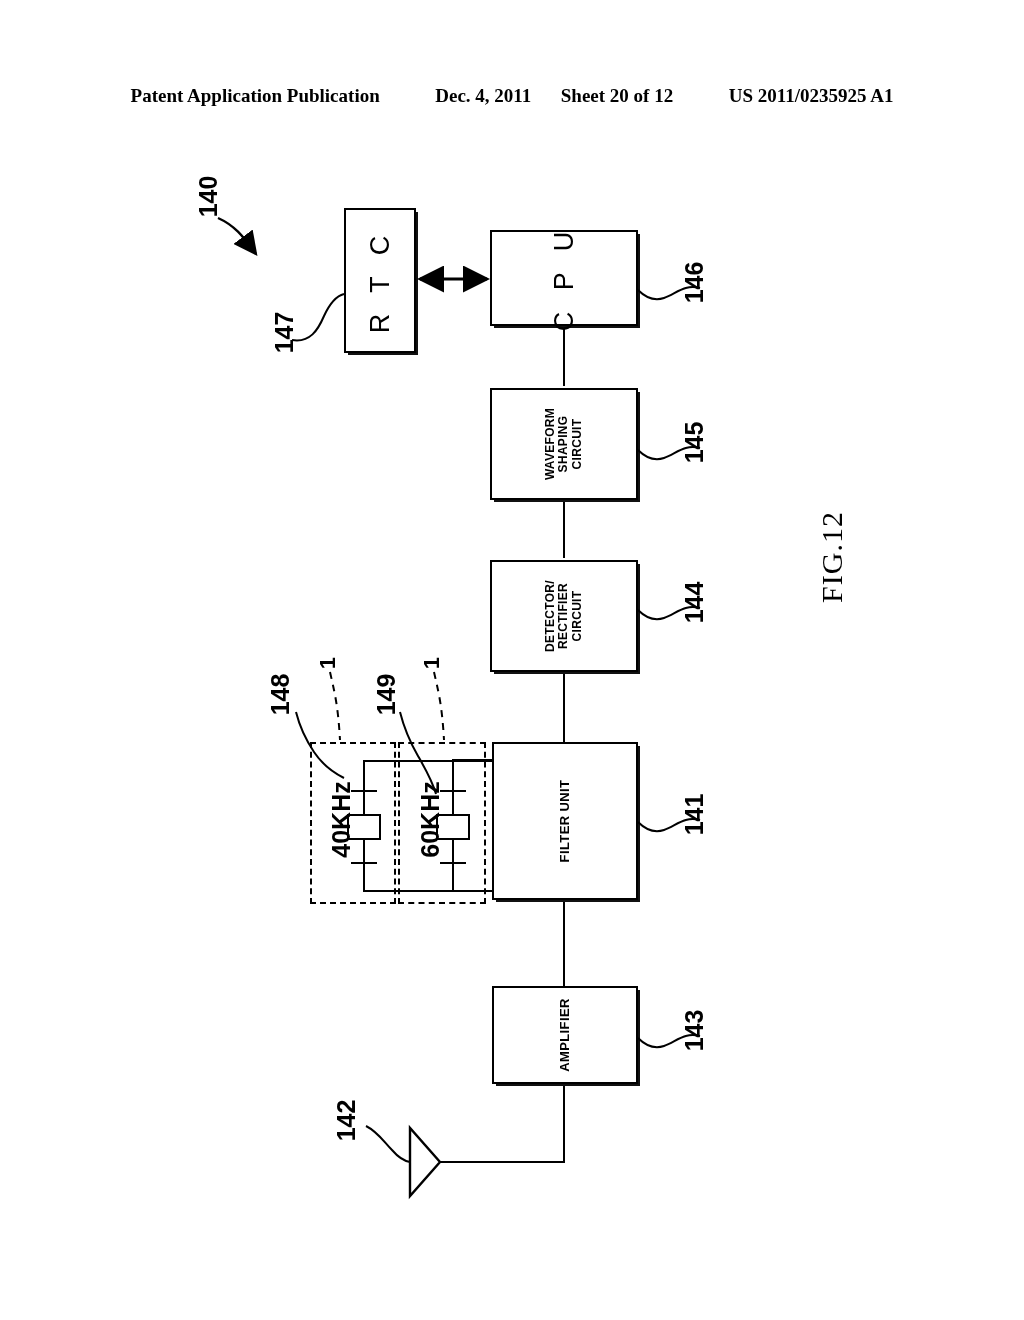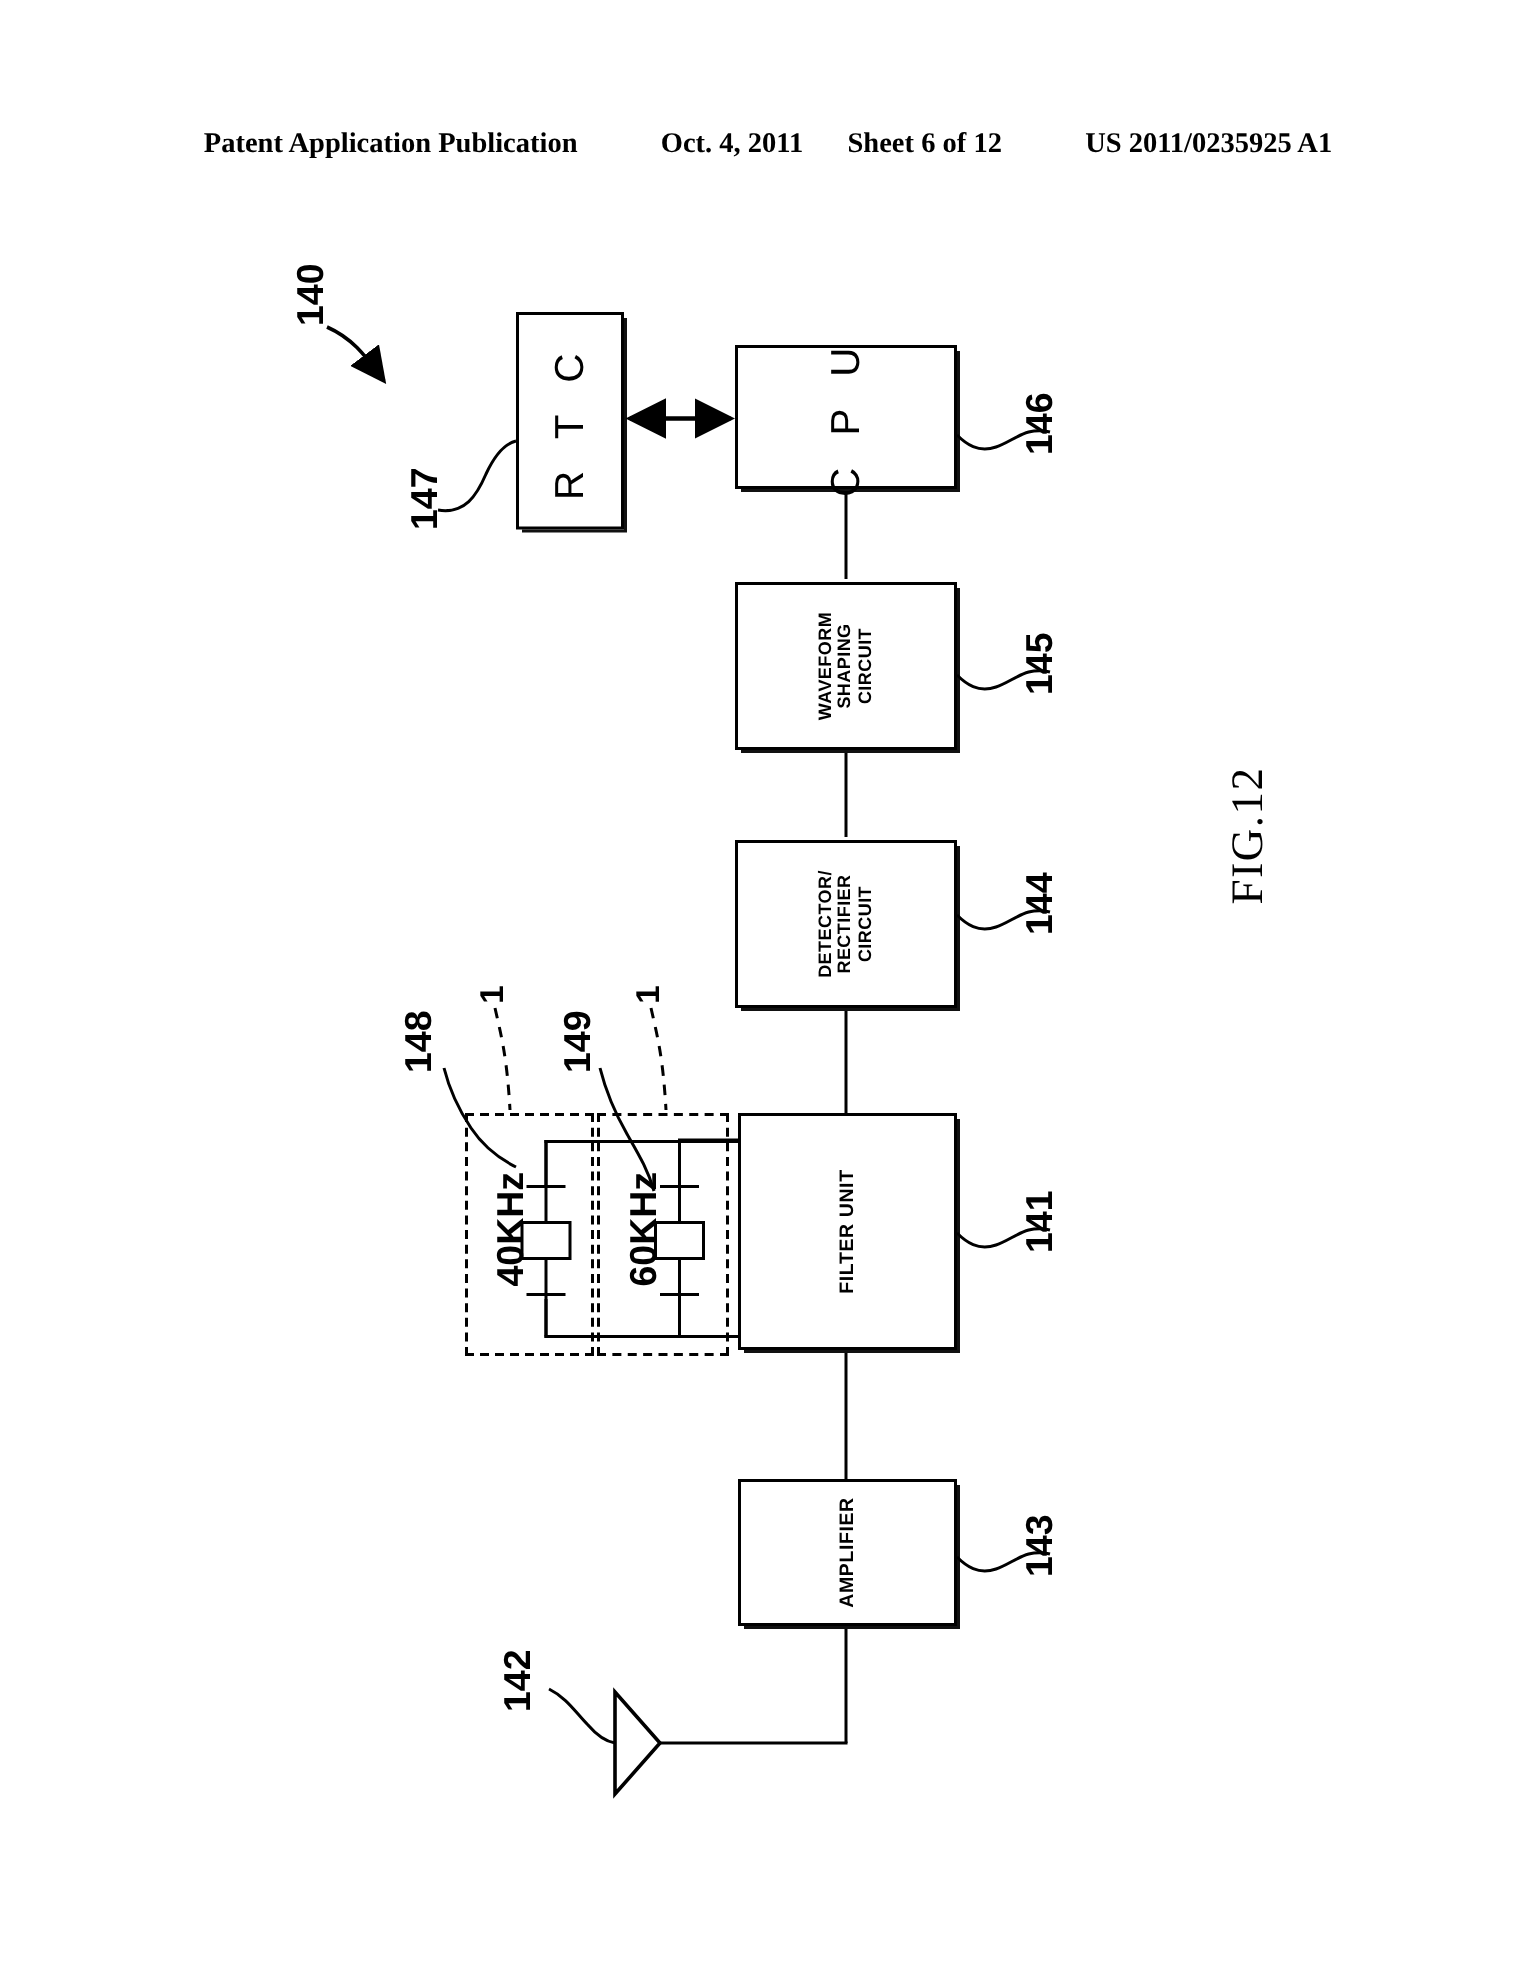--- a/index.html
+++ b/index.html
@@ -150,23 +150,23 @@
     height: 1320px;
     pointer-events: none;
   }
 </style>
 </head>
 <body>
 
 <div class="page-header">
   <span>Patent Application Publication</span>
   <span class="hdr-gap-lg"></span>
-  <span>Oct. 4, 2011</span>
+  <span>Dec. 4, 2011</span>
   <span class="hdr-gap-sm"></span>
-  <span>Sheet 6 of 12</span>
+  <span>Sheet 20 of 12</span>
   <span class="hdr-gap-lg"></span>
   <span>US 2011/0235925 A1</span>
 </div>
 
 <div class="fig-caption">FIG.12</div>
 
 <div class="diagram">
 
   <div class="wire wire-v" style="left:563px; top:322px; height:64px;"></div>
 

